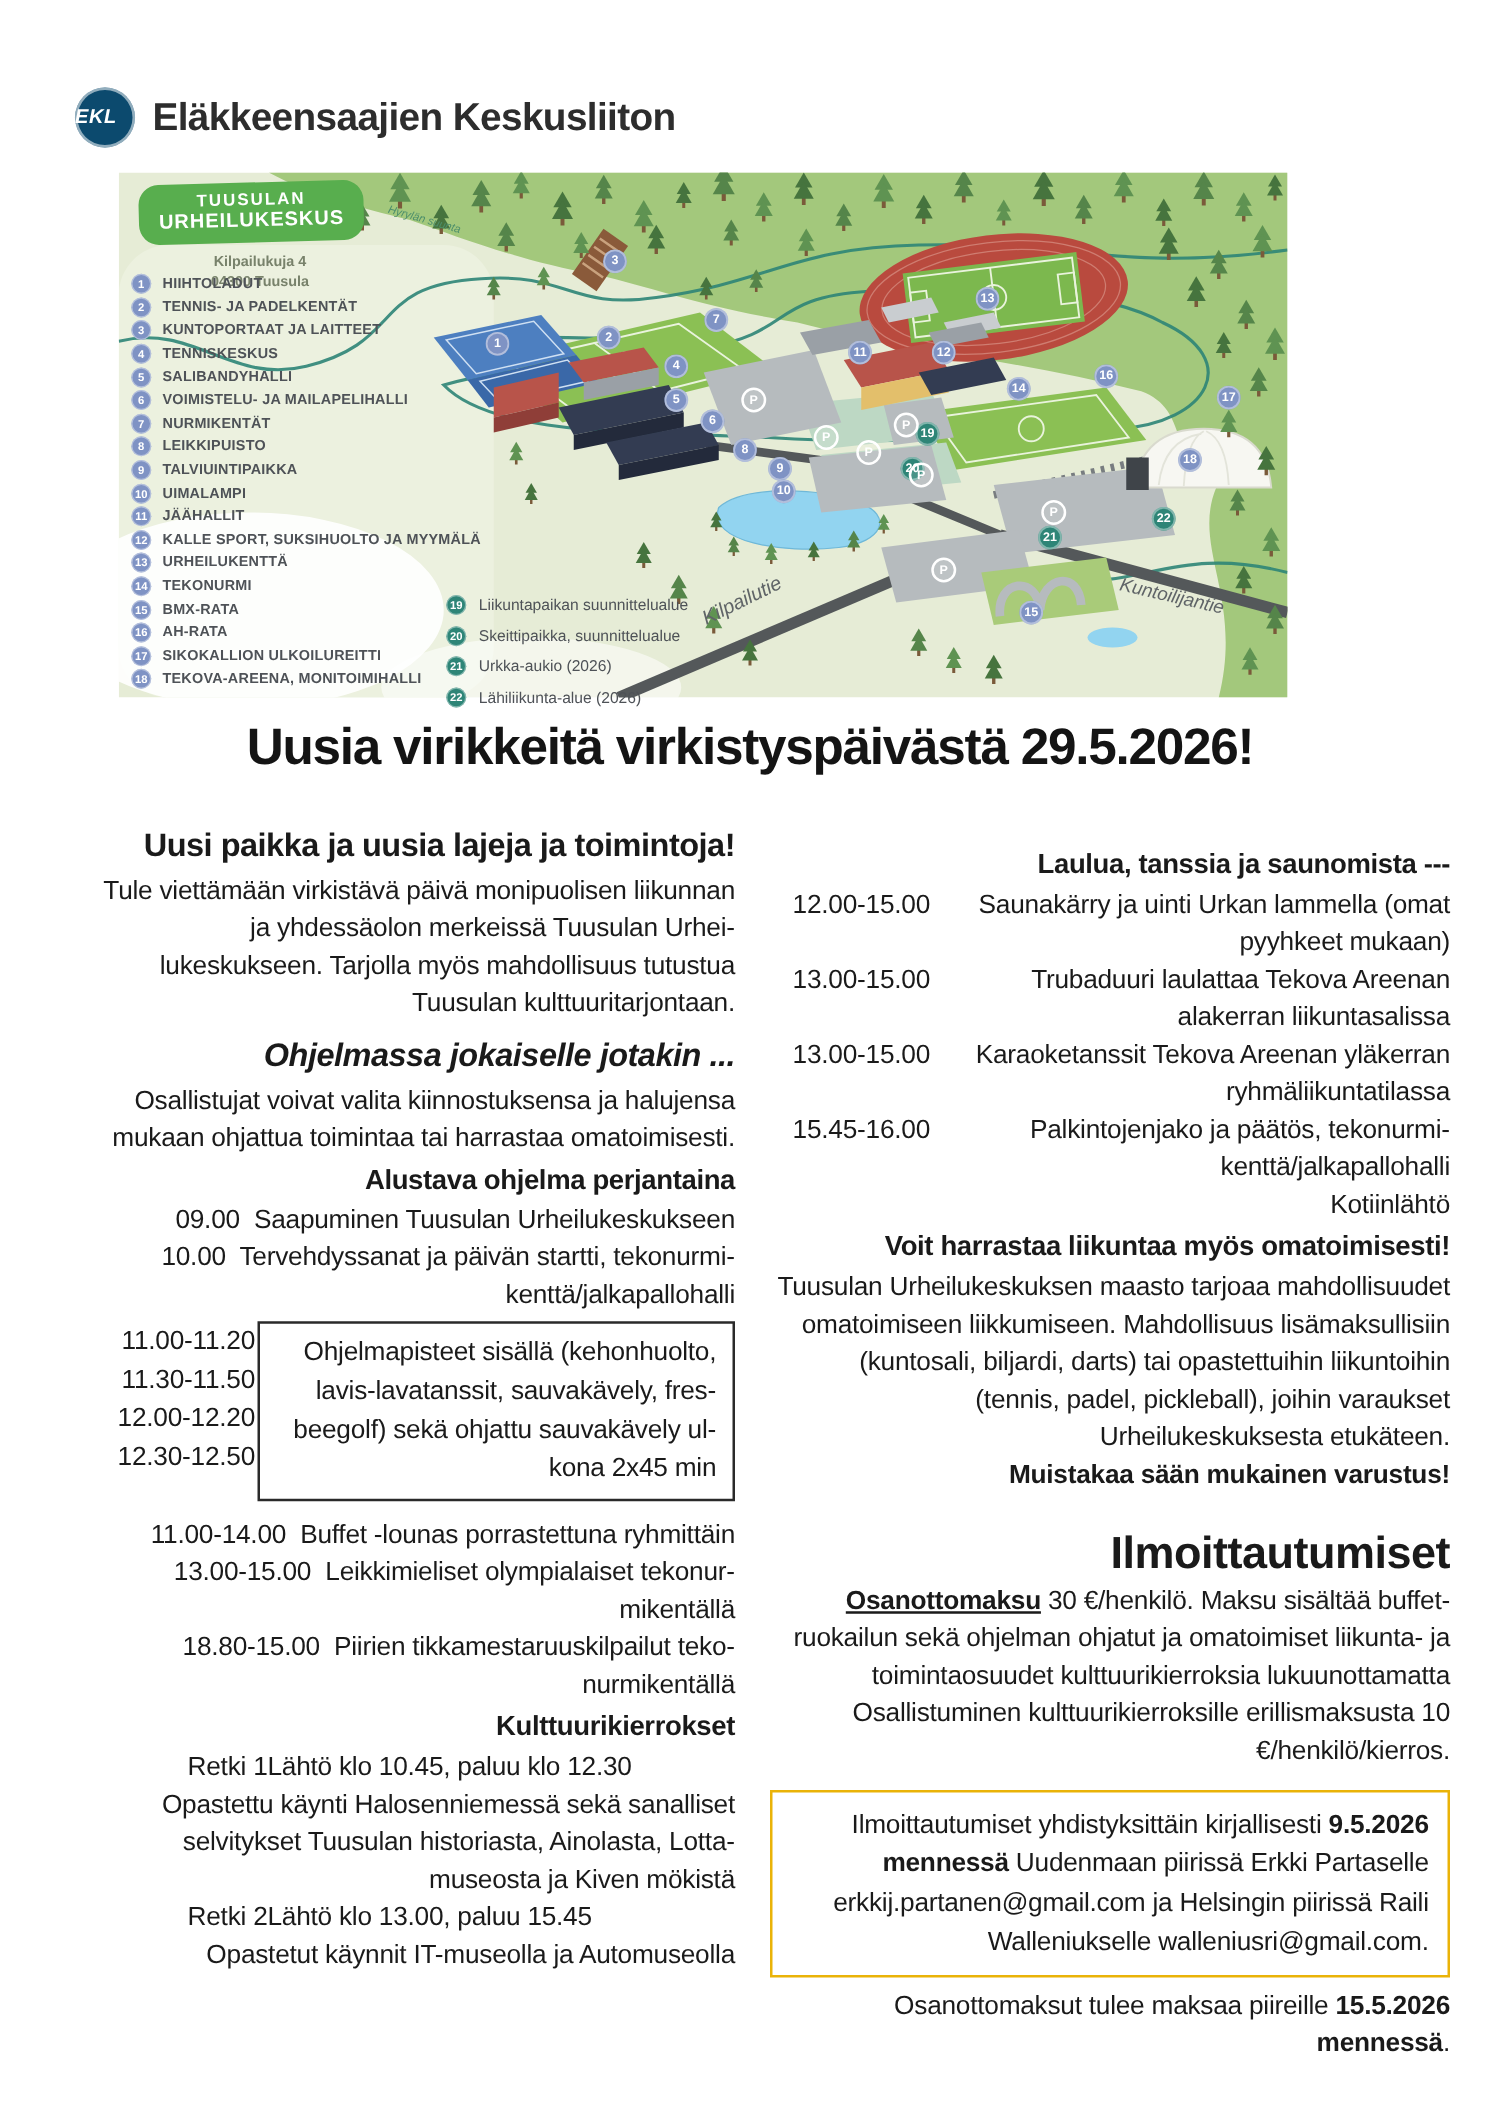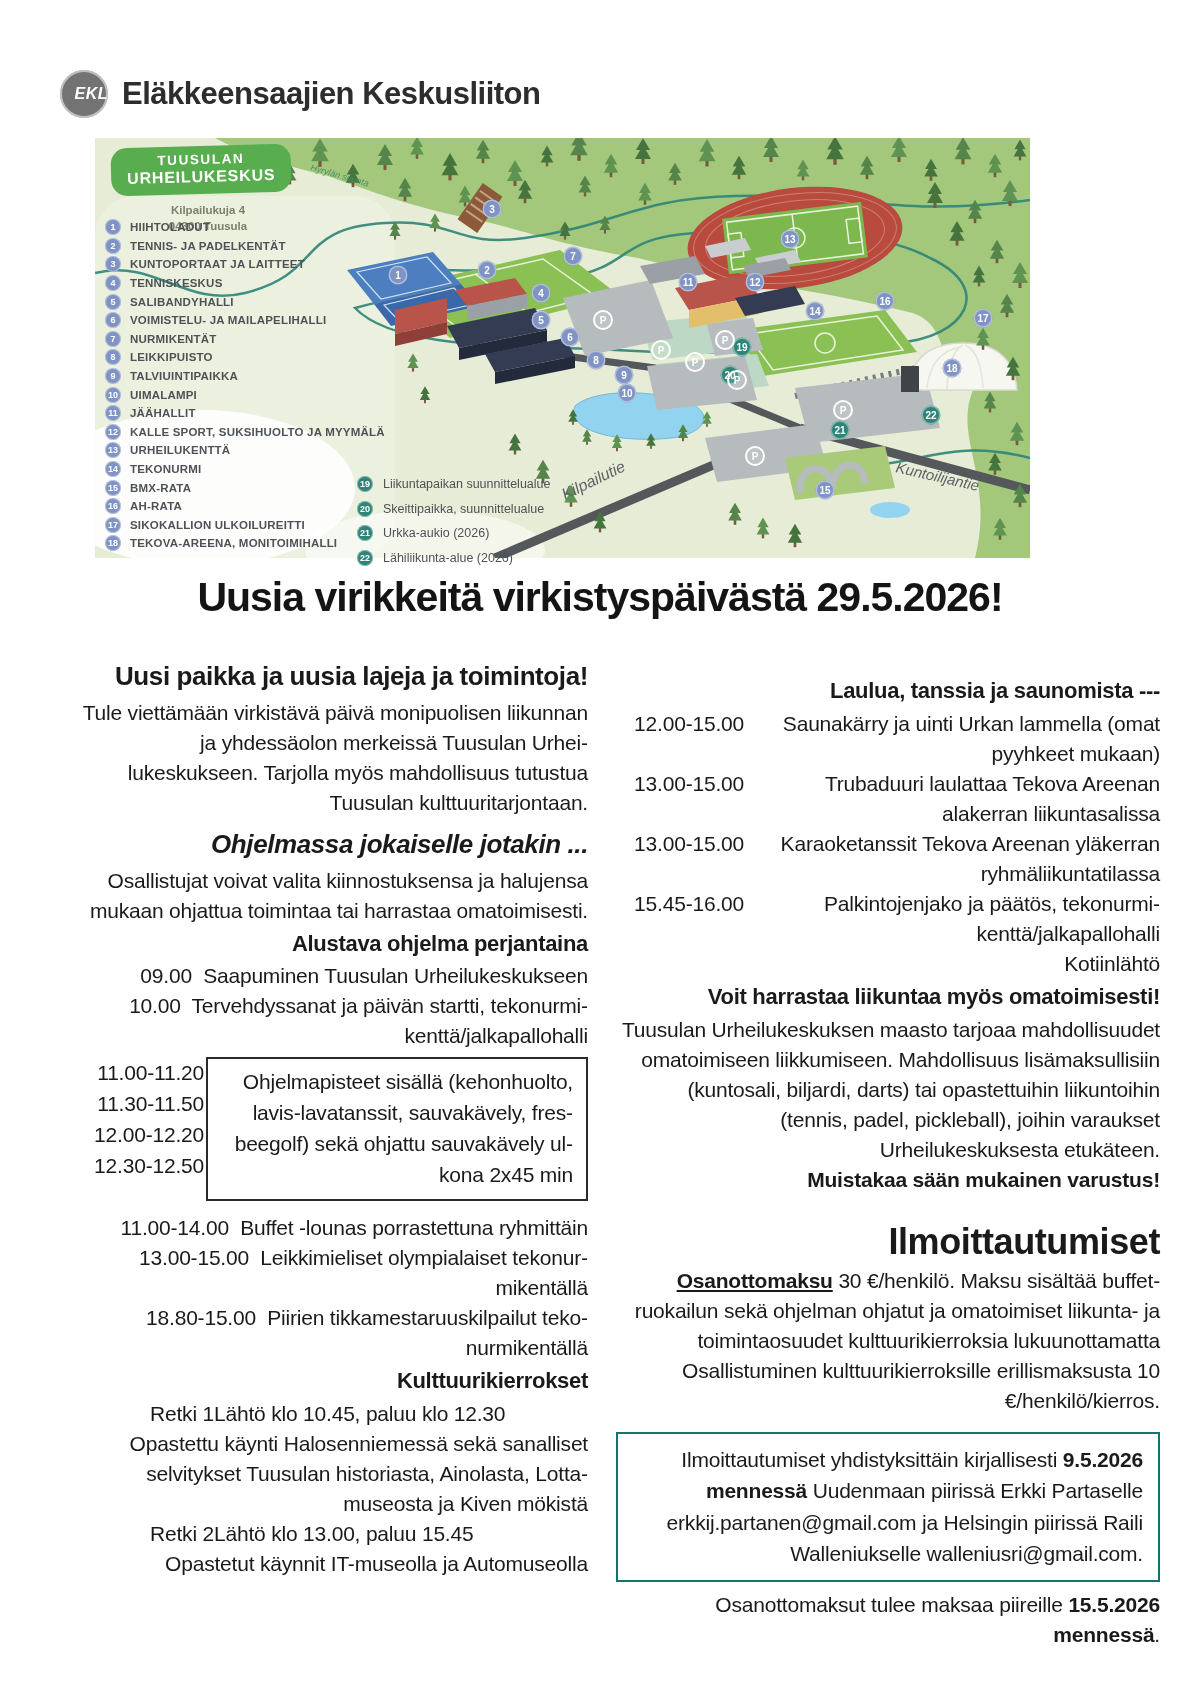--- a/index.html
+++ b/index.html
@@ -1,20 +1,20 @@
 <!DOCTYPE html>
 <html><head>
 <meta charset="utf-8">
 <style>
   html,body{margin:0;padding:0;background:#fff;font-family:"Liberation Sans",sans-serif;color:#1a1a1a;}
   .page{position:relative;width:1200px;height:1697px;background:#fff;overflow:hidden;}
 
   
   .hdr{position:absolute;left:60px;top:70px;display:flex;align-items:center;gap:14px;}
-  .logo{width:48px;height:48px;border-radius:50%;background:#737373;color:#fff;display:flex;align-items:center;justify-content:flex-end;
+  .logo{width:48px;height:48px;border-radius:50%;background:#0c4a6e;color:#fff;display:flex;align-items:center;justify-content:flex-start;
         font-weight:800;font-size:16px;letter-spacing:.5px;box-shadow:inset 0 0 0 2px rgba(255,255,255,.55);font-style:italic;}
   .htitle{display:flex;gap:28px;font-size:31px;font-weight:700;color:#2d2d2d;letter-spacing:-.5px;white-space:nowrap;}
 
   
   .map-wrap{position:absolute;left:95px;top:138px;width:935px;height:420px;}
   .map-wrap svg{position:absolute;left:0;top:0;}
   .badge{position:absolute;left:16px;top:8px;background:#58ae4e;color:#fff;border-radius:16px;padding:6px 16px 8px;text-align:center;transform:rotate(-1.5deg);}
   .badge .b1{font-size:13.5px;font-weight:700;letter-spacing:1.6px;line-height:1.15;}
   .badge .b2{font-size:16px;font-weight:800;letter-spacing:.8px;line-height:1.15;}
   .address{position:absolute;left:38px;top:64px;width:150px;text-align:center;font-size:11.5px;font-weight:700;color:#78826b;line-height:1.4;}
@@ -46,21 +46,21 @@
   .sub{font-size:22px;font-weight:700;margin:3px 0 3px;letter-spacing:-.3px;line-height:1.35;}
   .timesbox{display:flex;margin:6px 0 12px;}
   .times{flex:0 0 122px;width:122px;font-size:21px;line-height:31px;letter-spacing:-.2px;}
   .pbox{flex:1;border:2px solid #2a2a2a;padding:8px 13px;font-size:21px;line-height:1.47;letter-spacing:-.2px;margin-left:2px;align-self:flex-start;}
   .retki{display:flex;}
   .retki .rl{flex:0 0 132px;width:132px;}
   .srow{display:flex;}
   .stime{flex:0 0 128px;width:128px;}
   .sdesc{flex:1;}
   .ilmo{font-size:36px;font-weight:700;margin:26px 0 3px;letter-spacing:-.4px;}
-  .rbox{border:2px solid #0f766e;padding:10px 15px;margin-top:16px;font-size:21px;line-height:1.5;letter-spacing:-.2px;}
+  .rbox{border:2px solid #eab308;padding:10px 15px;margin-top:16px;font-size:21px;line-height:1.5;letter-spacing:-.2px;}
   .foot{margin-top:8px;}
   .b{font-weight:700;}
   .bu{font-weight:700;text-decoration:underline;} .mt2{margin-top:10px;font-style:italic;}
 </style>
 </head>
 <body>
 
 <div class="page">
 
   <div class="hdr">

